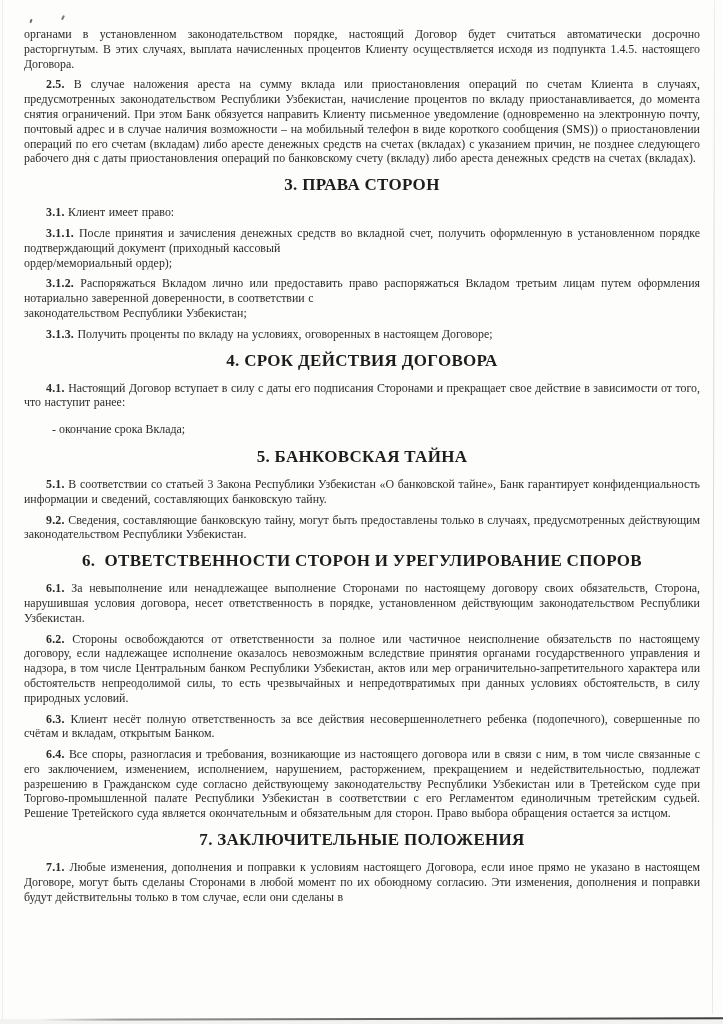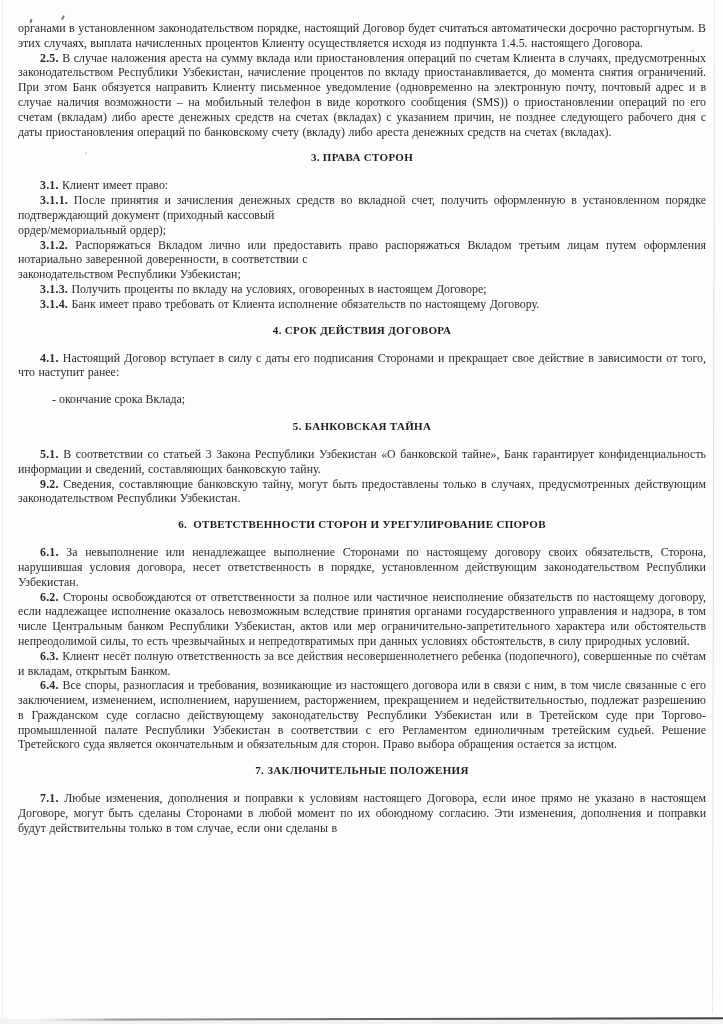--- a/index.html
+++ b/index.html
@@ -29,21 +29,21 @@
   }
   .textblock {
     position: absolute;
     left: 18px;
     top: 21px;
     width: 688px;
     font-size: 11.9px;
     line-height: 14.8px;
   }
   .para {
-    margin: 0;
+    margin: 6px;
     text-indent: 22px;
     text-align: justify;
     white-space: pre-wrap;
     word-spacing: 0.5px;
   }
   .para.continuation {
     text-indent: 0;
   }
   .para .num {
     font-weight: bold;
@@ -53,21 +53,21 @@
     margin: 12px;
     text-indent: 22px;
     text-align: left;
     white-space: pre-wrap;
   }
   .heading {
     margin: 11px 0 13px 0;
     text-align: center;
     text-indent: 0;
     font-weight: bold;
-    font-size: 11px;
+    font-size: 17px;
     line-height: 15px;
     letter-spacing: 0.3px;
     color: #1d1d1d;
     white-space: pre-wrap;
   }
   
   .right-edge-line {
     position: absolute;
     top: 0;
     bottom: 10px;
@@ -127,21 +127,20 @@
     <p class="para"><b class="num">3.1.</b><span> Клиент имеет право:</span></p>
 
     <p class="para"><b class="num">3.1.1.</b><span> После принятия и зачисления денежных средств во вкладной счет, получить оформленную в установленном порядке подтверждающий документ (приходный кассовый
 ордер/мемориальный ордер);</span></p>
 
     <p class="para"><b class="num">3.1.2.</b><span> Распоряжаться Вкладом лично или предоставить право распоряжаться Вкладом третьим лицам путем оформления нотариально заверенной доверенности, в соответствии с
 законодательством Республики Узбекистан;</span></p>
 
     <p class="para"><b class="num">3.1.3.</b><span> Получить проценты по вкладу на условиях, оговоренных в настоящем Договоре;</span></p>
 
-    <p class="para"><b class="num">3.1.4.</b><span> Банк имеет право требовать от Клиента исполнение обязательств по настоящему Договору.</span></p>
 
     <div class="heading">4. СРОК ДЕЙСТВИЯ ДОГОВОРА</div>
 
     <p class="para"><b class="num">4.1.</b><span> Настоящий Договор вступает в силу с даты его подписания Сторонами и прекращает свое действие в зависимости от того, что наступит ранее:</span></p>
 
     <p class="list-line">- окончание срока Вклада;</p>
 
 
     <div class="heading">5. БАНКОВСКАЯ ТАЙНА</div>
 

